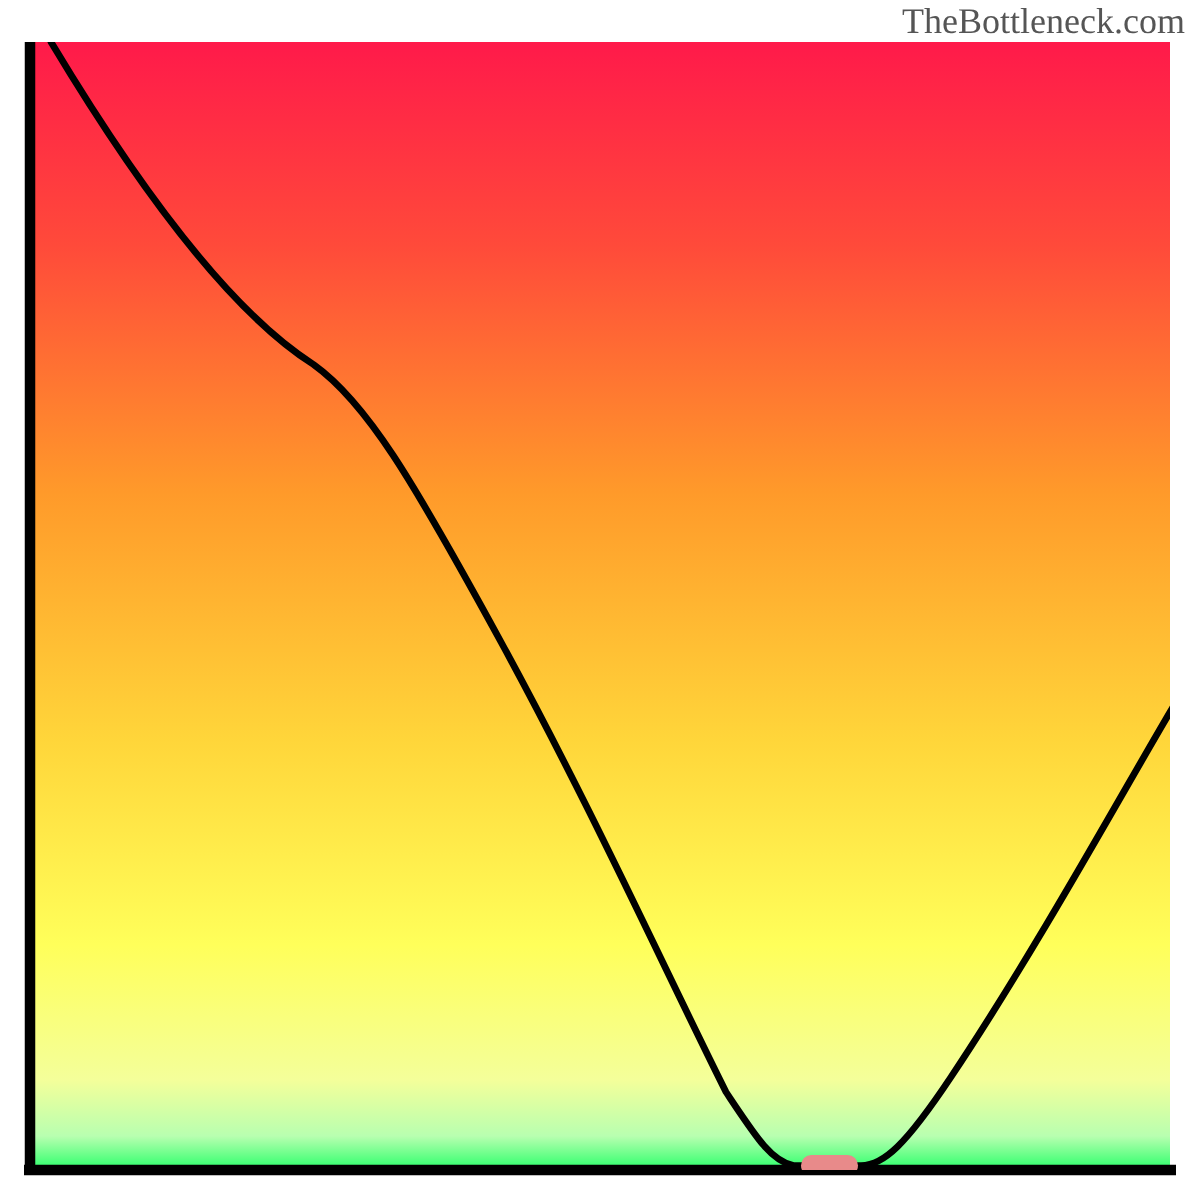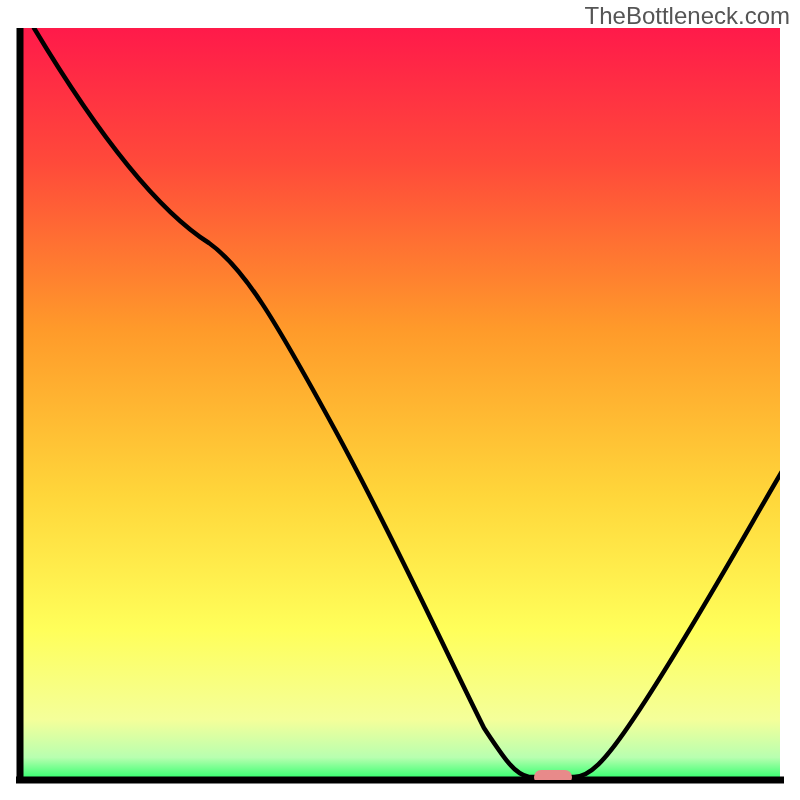--- a/index.html
+++ b/index.html
@@ -7,20 +7,21 @@
     padding: 0;
     width: 800px;
     height: 800px;
     background: #ffffff;
     font-family: Arial, Helvetica, sans-serif;
   }
   .container {
     position: relative;
     width: 800px;
     height: 780px;
+    font-family: Liberation Serif, serif;
   }
   .watermark {
     position: absolute;
     top: 2px;
     right: 10px;
     color: #555;
     font-size: 24px;
     font-weight: 500;
     z-index: 10;
   }

